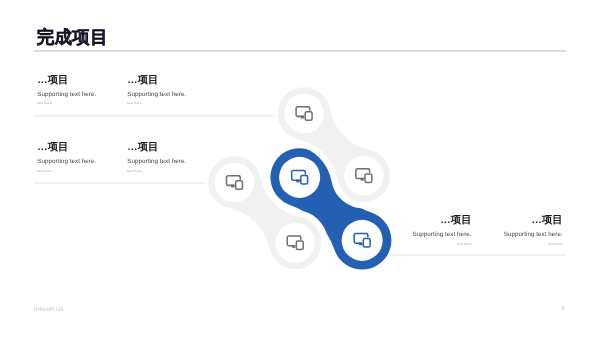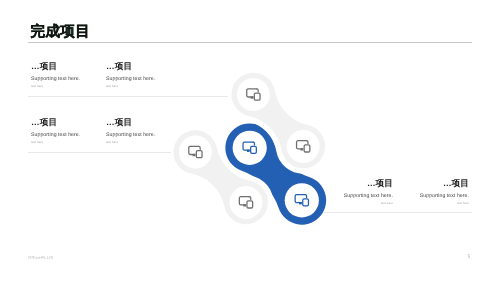--- a/index.html
+++ b/index.html
@@ -2,21 +2,21 @@
 <html><head>
 <meta charset="utf-8">
 <style>
   html,body{margin:0;padding:0;background:#fff;}
   body{width:500px;height:281px;overflow:hidden;
        font-family:"Liberation Sans",sans-serif;
        -webkit-font-smoothing:antialiased;text-rendering:geometricPrecision;}
   .slide{position:relative;width:500px;height:281px;background:#ffffff;overflow:hidden;}
 
   .title{position:absolute;left:30.6px;top:24.3px;font-size:14.6px;font-weight:900;
-         color:#14532d;letter-spacing:0.25px;line-height:16px;-webkit-text-stroke:0.35px #111;}
+         color:#8b5cf6;letter-spacing:0.25px;line-height:16px;-webkit-text-stroke:0.35px #111;}
   .title-rule{position:absolute;left:28px;top:42px;width:444px;height:1px;background:#c7c7c7;}
 
   .blk{position:absolute;height:0;}
   .blk.r .bt,.blk.r .bs,.blk.r .bx{left:auto;right:0;}
   .blk .bt{position:absolute;left:0;top:0;font-size:8.6px;font-weight:bold;color:#1b1b1b;line-height:11.2px;letter-spacing:.1px;white-space:nowrap;text-align:right;}
   .blk .bs{position:absolute;left:0;top:15.2px;font-size:5.2px;font-weight:normal;color:#3f3f3f;line-height:7px;letter-spacing:.05px;white-space:nowrap;}
   .blk .bx{position:absolute;left:0;top:23.3px;font-size:2.9px;font-weight:normal;color:#a3a3a3;line-height:4px;letter-spacing:.1px;white-space:nowrap;}
   .rule{position:absolute;height:1px;background:#e9e9e9;}
 
   .footer{position:absolute;left:28px;top:255px;font-size:4.2px;color:#b9b9b9;letter-spacing:.35px;}

